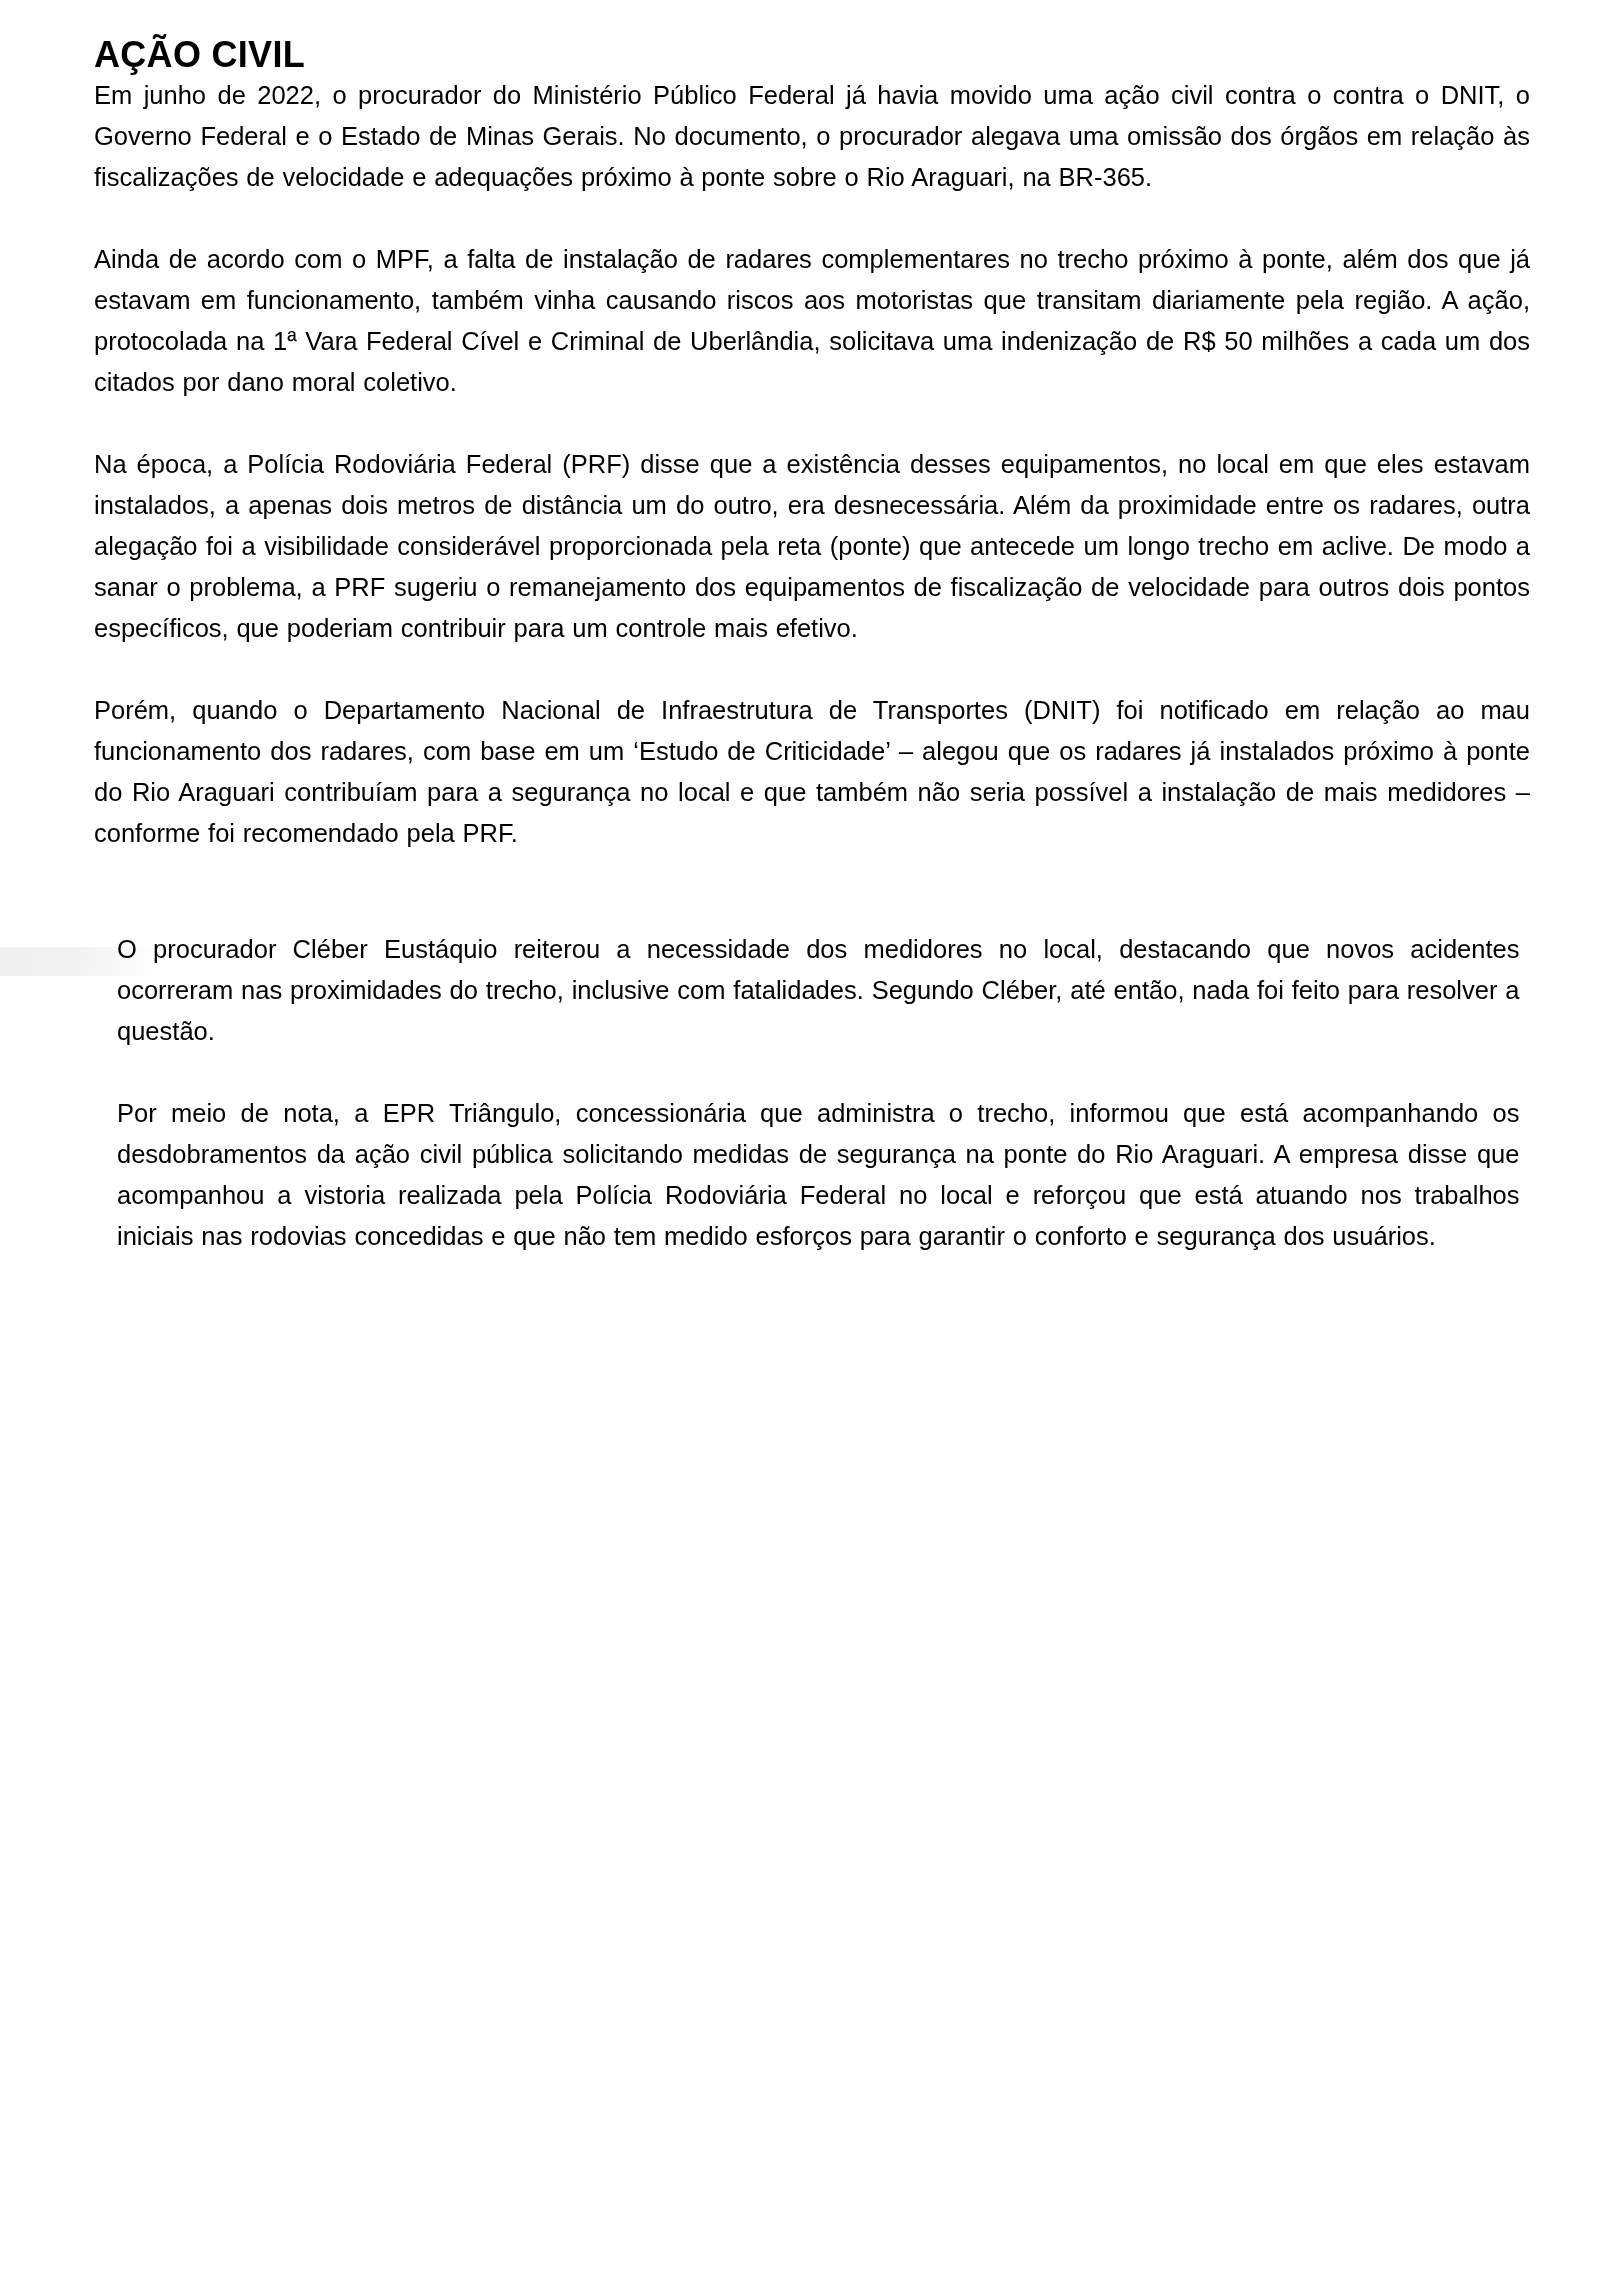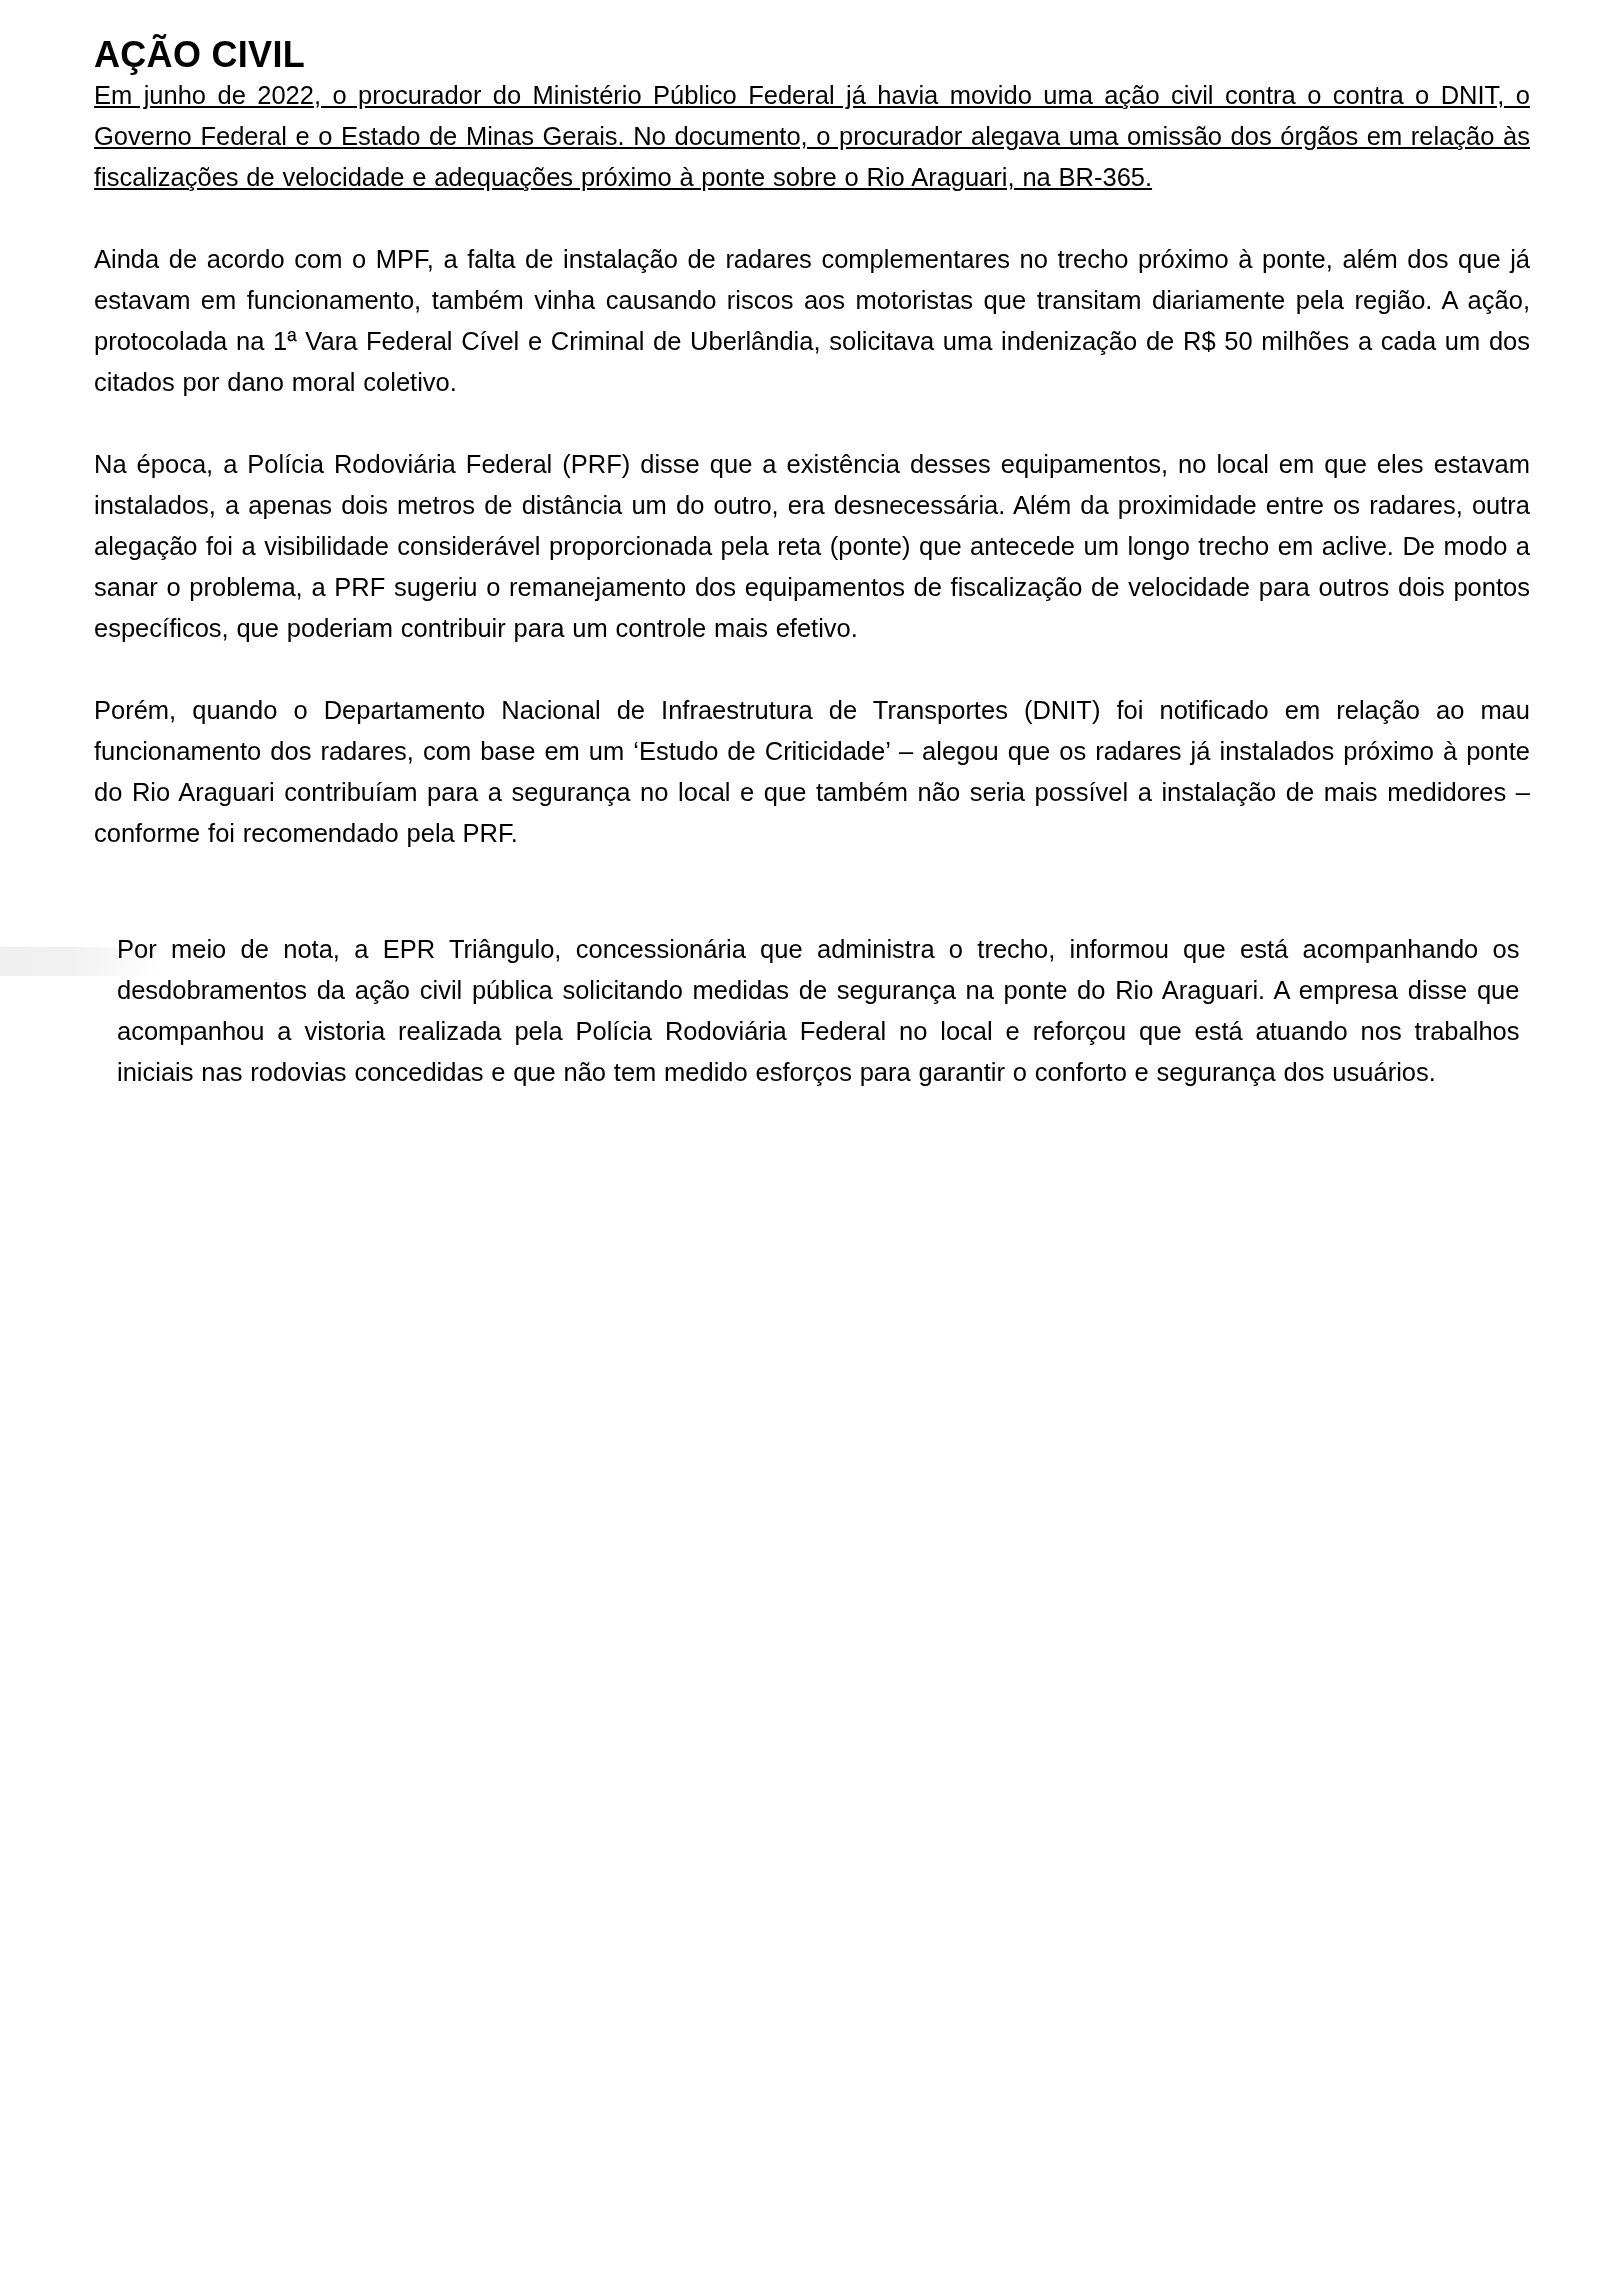--- a/index.html
+++ b/index.html
@@ -31,21 +31,20 @@
   }
   .para {
     font-size: 25.5px;
     line-height: 41px;
     text-align: justify;
     margin: 41px 0 0 0;
     word-spacing: 0.7px;
   }
   .doc-title + .para {
     margin-top: 0;
-    text-decoration: underline;
   }
   .indented-block {
     margin-top: 75px;
     margin-left: 23px;
     margin-right: 10.5px;
   }
   .indented-block .para:first-child {
     margin-top: 0;
   }
   .shadow-blob {
@@ -69,17 +68,18 @@
 
   <p class="para">Em junho de 2022, o procurador do Ministério Público Federal já havia movido uma ação civil contra o contra o DNIT, o Governo Federal e o Estado de Minas Gerais. No documento, o procurador alegava uma omissão dos órgãos em relação às fiscalizações de velocidade e adequações próximo à ponte sobre o Rio Araguari, na BR-365.</p>
 
   <p class="para">Ainda de acordo com o MPF, a falta de instalação de radares complementares no trecho próximo à ponte, além dos que já estavam em funcionamento, também vinha causando riscos aos motoristas que transitam diariamente pela região. A ação, protocolada na 1ª Vara Federal Cível e Criminal de Uberlândia, solicitava uma indenização de R$ 50 milhões a cada um dos citados por dano moral coletivo.</p>
 
   <p class="para">Na época, a Polícia Rodoviária Federal (PRF) disse que a existência desses equipamentos, no local em que eles estavam instalados, a apenas dois metros de distância um do outro, era desnecessária. Além da proximidade entre os radares, outra alegação foi a visibilidade considerável proporcionada pela reta (ponte) que antecede um longo trecho em aclive. De modo a sanar o problema, a PRF sugeriu o remanejamento dos equipamentos de fiscalização de velocidade para outros dois pontos específicos, que poderiam contribuir para um controle mais efetivo.</p>
 
   <p class="para">Porém, quando o Departamento Nacional de Infraestrutura de Transportes (DNIT) foi notificado em relação ao mau funcionamento dos radares, com base em um ‘Estudo de Criticidade’ – alegou que os radares já instalados próximo à ponte do Rio Araguari contribuíam para a segurança no local e que também não seria possível a instalação de mais medidores – conforme foi recomendado pela PRF.</p>
 
   <div class="indented-block">
+    <p class="para">O procurador Cléber Eustáquio reiterou a necessidade dos medidores no local, destacando que novos acidentes ocorreram nas proximidades do trecho, inclusive com fatalidades. Segundo Cléber, até então, nada foi feito para resolver a questão.</p>
 
     <p class="para">Por meio de nota, a EPR Triângulo, concessionária que administra o trecho, informou que está acompanhando os desdobramentos da ação civil pública solicitando medidas de segurança na ponte do Rio Araguari. A empresa disse que acompanhou a vistoria realizada pela Polícia Rodoviária Federal no local e reforçou que está atuando nos trabalhos iniciais nas rodovias concedidas e que não tem medido esforços para garantir o conforto e segurança dos usuários.</p>
   </div>
 </div>
 
 
 </body></html>

